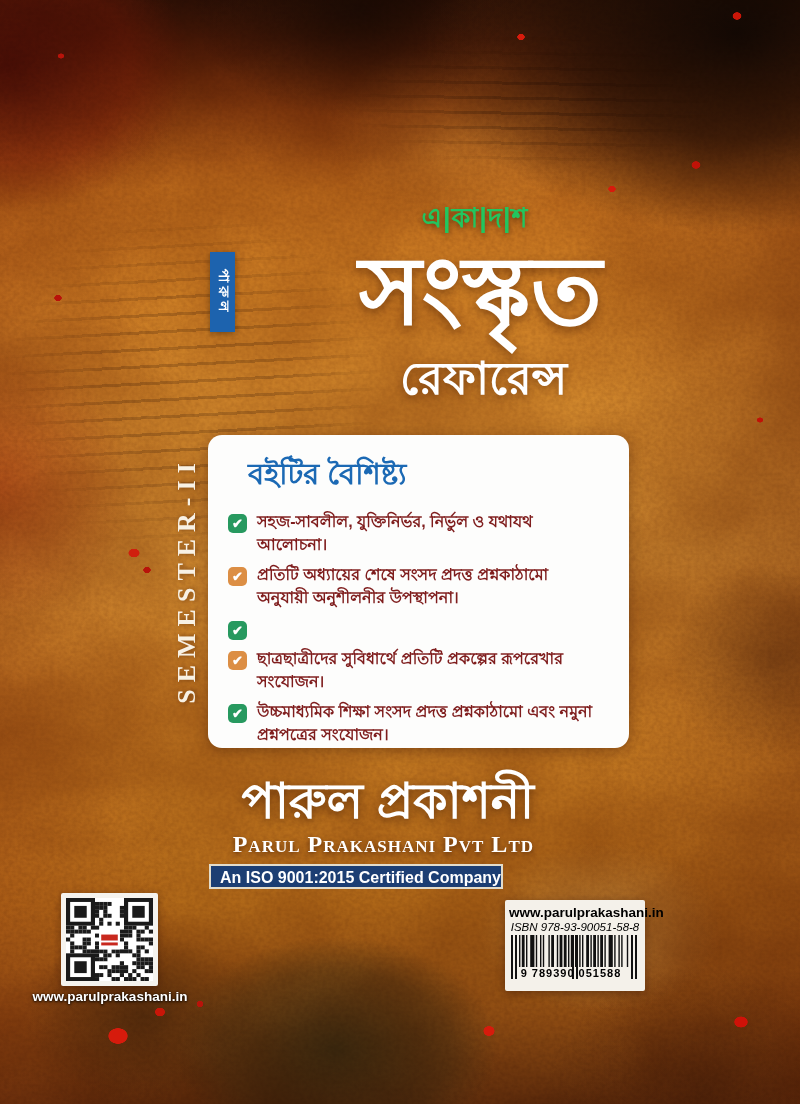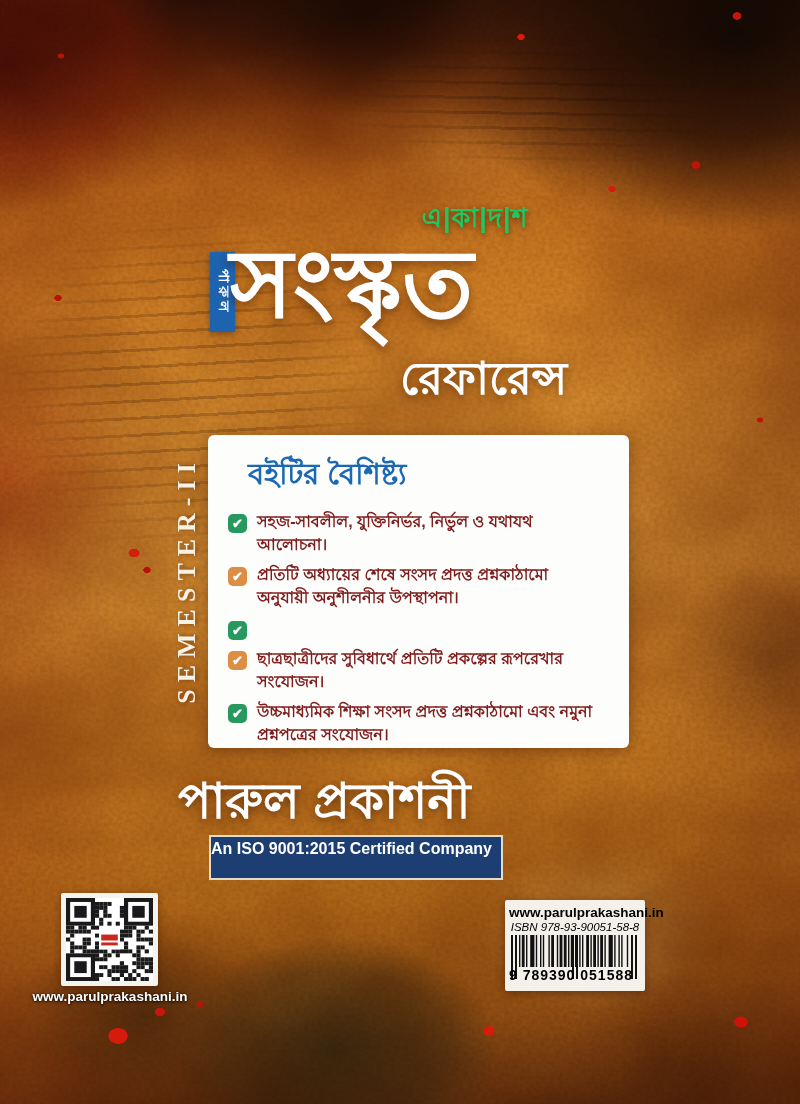--- a/index.html
+++ b/index.html
@@ -47,60 +47,60 @@
       radial-gradient(6px 5px at 521px 37px,#d61b0c 58%,transparent 66%),
       radial-gradient(7px 6px at 737px 16px,#c91608 58%,transparent 66%),
       radial-gradient(5px 4px at 61px 56px,#b8130a 58%,transparent 68%);}
   
   .class-label{position:absolute;left:340px;top:197px;width:270px;text-align:center;color:#22c55e;
     font-size:27px;font-weight:700;letter-spacing:1px;text-shadow:0 2px 6px rgba(40,10,0,.6);}
   .series-tab{position:absolute;left:210px;top:252px;width:25px;height:80px;background:#1d63ae;
     box-shadow:0 2px 6px rgba(0,0,0,.35);}
   .series-tab span{position:absolute;left:50%;top:50%;transform:translate(-50%,-50%) rotate(90deg);
     color:#fff;font-size:14px;font-weight:700;letter-spacing:4px;white-space:nowrap;}
-  .title{position:absolute;left:225px;top:226px;width:365px;margin:5px;text-align:left;color:#fff;
+  .title{position:absolute;left:225px;top:226px;width:365px;margin:12px;text-align:right;color:#fff;
     font-size:95px;line-height:1.12;font-weight:700;white-space:nowrap;
     text-shadow:0 4px 10px rgba(60,20,0,.45);}
   .subtitle{position:absolute;left:400px;top:344px;width:230px;color:#fff;
     font-size:45px;font-weight:700;white-space:nowrap;text-shadow:0 3px 8px rgba(60,20,0,.45);}
   .semester{position:absolute;left:170px;top:437px;width:34px;height:285px;}
   .semester span{position:absolute;left:50%;top:50%;transform:translate(-50%,-50%) rotate(-90deg);
     font-family:"Liberation Serif",serif;font-size:26px;font-weight:700;letter-spacing:7px;
     color:#f8f1e4;white-space:nowrap;text-shadow:0 2px 5px rgba(60,20,0,.5);}
   .features{position:absolute;left:208px;top:435px;width:421px;height:313px;background:#fdfdfc;
-    border-radius:6px;box-shadow:0 3px 14px rgba(40,10,0,.35);
+    border-radius:14px;box-shadow:0 3px 14px rgba(40,10,0,.35);
     padding:14px 29px 10px 20px;box-sizing:border-box;overflow:hidden;}
   .features h2{margin:2px 0 11px 20px;color:#1b69b4;font-size:29px;font-weight:700;}
   .features ul{list-style:none;margin:0;padding:0;}
   .features li{display:flex;align-items:flex-start;gap:10px;margin-bottom:8px;}
   .check{flex:0 0 auto;width:19px;height:19px;margin-top:3px;border-radius:5px;color:#fff;
     font-size:13px;line-height:19px;text-align:center;font-weight:700;background:#27995f;}
   .ftext{font-size:16px;line-height:1.42;color:#7f1d1d;font-weight:700;}
-  .publisher{position:absolute;left:178px;top:774px;width:356px;text-align:left;color:#fff;}
+  .publisher{position:absolute;left:178px;top:774px;width:356px;text-align:right;color:#fff;}
   .pub-bn{font-size:49px;font-weight:700;line-height:1.12;white-space:nowrap;
     text-shadow:0 3px 8px rgba(50,15,0,.5);}
   .pub-en{margin-top:2px;font-family:"Liberation Serif",serif;font-variant:small-caps;
     font-size:24px;font-weight:700;letter-spacing:1px;white-space:nowrap;
     text-shadow:0 2px 5px rgba(50,15,0,.6);}
   .iso{margin:6px auto 0;width:290px;background:#1c3e73;border:2px solid #e3dccb;color:#fff;
-    font-size:16px;font-weight:600;padding:3px 0 20px;}
+    font-size:16px;font-weight:600;padding:3px 0 0;}
   .qr-wrap{position:absolute;left:61px;top:893px;width:97px;height:93px;background:#f5f3ee;
     padding:5px;box-sizing:border-box;border-radius:2px;box-shadow:0 2px 8px rgba(40,10,0,.4);}
   .qr-wrap svg{display:block;width:100%;height:100%;}
   .qr-caption{position:absolute;left:21px;top:989px;width:178px;text-align:center;color:#fff;
     font-size:13.5px;font-weight:700;
     text-shadow:0 1px 3px rgba(0,0,0,.9),0 0 2px rgba(0,0,0,.7);}
   .barcode{position:absolute;left:505px;top:900px;width:140px;height:91px;background:#f4f1ea;
     border-radius:2px;box-shadow:0 2px 8px rgba(40,10,0,.4);text-align:center;
     padding:5px 4px 3px;box-sizing:border-box;}
   .bc-url{font-size:13.5px;font-weight:700;color:#000;white-space:nowrap;}
   .bc-isbn{font-size:11.5px;color:#000;margin-top:1px;white-space:nowrap;font-style:italic;}
   .bars-wrap{position:relative;margin-top:2px;height:46px;}
   #bar-svg{display:block;margin:0 auto;}
-  .bc-digits{position:absolute;left:0;right:8px;top:32px;font-size:14px;letter-spacing:1px;
+  .bc-digits{position:absolute;left:0;right:8px;top:32px;font-size:11px;letter-spacing:1px;
     color:#000;font-weight:600;white-space:nowrap;}
 </style>
 </head>
 <body>
 
 <div class="page">
   <div class="bg-base"></div>
   <div class="scribbles-left"></div>
   <div class="scribbles-top"></div>
   <svg class="bg-noise" width="800" height="1104" aria-hidden="true">
@@ -152,20 +152,21 @@
       </li>
       <li>
         <span class="check" style="background-color: rgb(39, 153, 95);">✔</span>
         <span class="ftext">উচ্চমাধ্যমিক শিক্ষা সংসদ প্রদত্ত প্রশ্নকাঠামো এবং নমুনা প্রশ্নপত্রের সংযোজন।</span>
       </li>
     </ul>
   </section>
 
   <div class="publisher">
     <div class="pub-bn">পারুল প্রকাশনী</div>
+    <div class="pub-en">Parul Prakashani Pvt Ltd</div>
     <div class="iso">An ISO 9001:2015 Certified Company</div>
   </div>
 
   <div class="qr-wrap">
     <svg id="qr-svg" viewBox="0 0 84 84" preserveAspectRatio="none">
         <rect x="0" y="0" width="84" height="84" fill="#ffffff"></rect>
         <rect x="28" y="4" width="4" height="4" fill="#1a1a1a"></rect>
         <rect x="32" y="4" width="4" height="4" fill="#1a1a1a"></rect>
         <rect x="36" y="4" width="4" height="4" fill="#1a1a1a"></rect>
         <rect x="40" y="4" width="4" height="4" fill="#1a1a1a"></rect>

